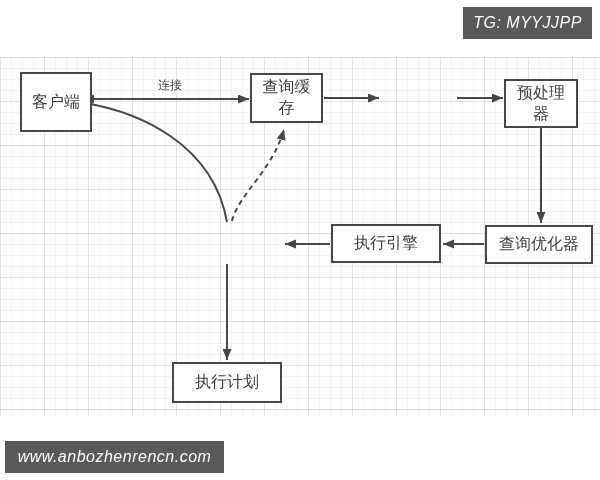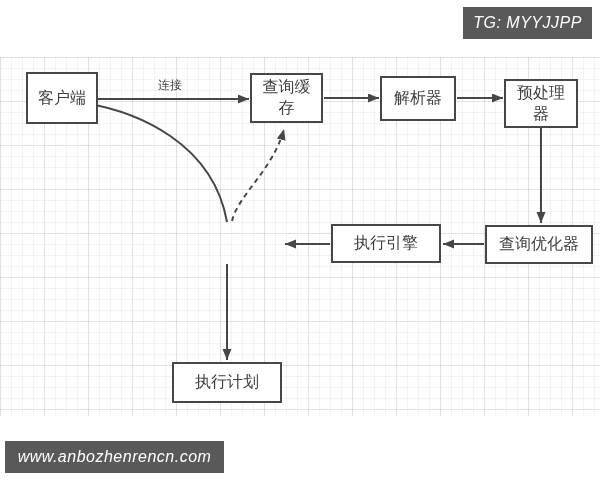--- a/index.html
+++ b/index.html
@@ -75,31 +75,28 @@
     <path class="edge" d="M 324,98 L 379,98" marker-end="url(#ah)"></path>
     <path class="edge" d="M 457,98 L 503,98" marker-end="url(#ah)"></path>
     <path class="edge" d="M 541,123 L 541,223" marker-end="url(#ah)"></path>
     <path class="edge" d="M 484,244 L 443,244" marker-end="url(#ah)"></path>
     <path class="edge" d="M 330,244 L 285,244" marker-end="url(#ah)"></path>
     <path class="edge" d="M 227,264 L 227,360" marker-end="url(#ah)"></path>
     <path class="edge" d="M 85,103 C 138,112 213,143 227,222"></path>
     <path class="edge dashed" d="M 232,221 C 238,195 273,170 284,129" marker-end="url(#ah)"></path>
   </svg>
 
-  <div class="node" style="left:26px;top:72px;width:72px;height:52px">
+  <div class="node" style="left:20px;top:72px;width:72px;height:60px">
     <span class="node-label">客户端</span>
   </div>
 
   <div class="node wrap3" style="left:250px;top:73px;width:73px;height:50px">
     <span class="node-label">查询缓存</span>
   </div>
 
-  <div class="node" style="left:380px;top:76px;width:76px;height:45px">
-    <span class="node-label">解析器</span>
-  </div>
 
   <div class="node wrap3" style="left:504px;top:79px;width:74px;height:49px">
     <span class="node-label">预处理器</span>
   </div>
 
   <div class="node" style="left:485px;top:225px;width:108px;height:39px">
     <span class="node-label">查询优化器</span>
   </div>
 
   <div class="node" style="left:331px;top:224px;width:110px;height:39px">

